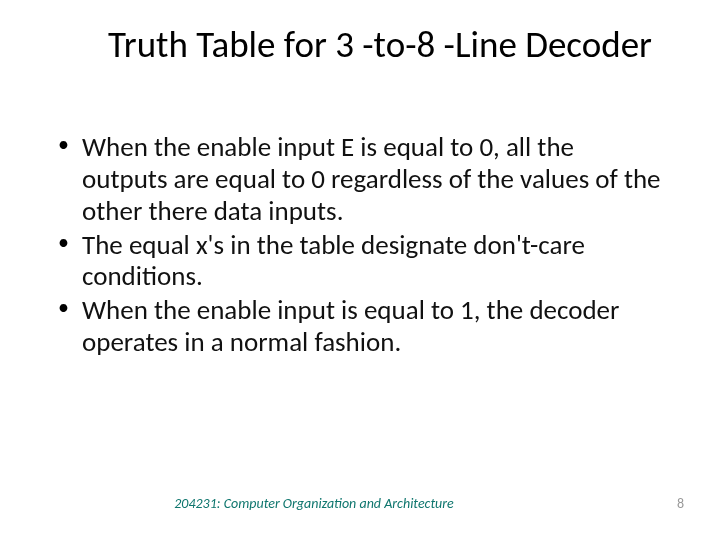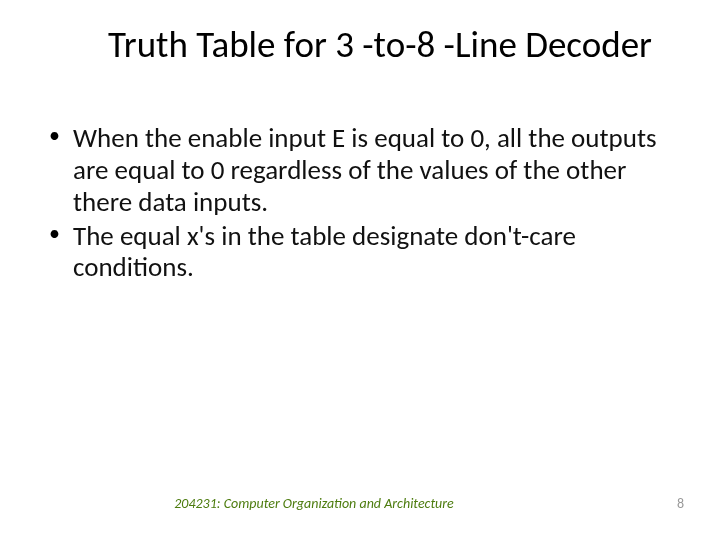--- a/index.html
+++ b/index.html
@@ -34,21 +34,21 @@
     position: absolute;
     top: 115px;
     left: 40px;
     width: 640px;
     font-size: 27px;
     line-height: 1.18;
     color: #111;
   }
   .body ul {
     list-style: none;
-    margin: 7px;
+    margin: 16px;
     padding: 0;
   }
   .body li {
     position: relative;
     padding-left: 26px;
     margin: 0 0 2px 0;
   }
   .body li::before {
     content: "•";
     position: absolute;
@@ -59,21 +59,21 @@
     color: #000;
   }
   .footer {
     position: absolute;
     bottom: 28px;
     left: 0;
     width: 628px;
     text-align: center;
     font-size: 14px;
     font-style: italic;
-    color: #4d7c0f;
+    color: #0f766e;
   }
   .pagenum {
     position: absolute;
     bottom: 28px;
     right: 36px;
     font-size: 14px;
     color: #9a9a9a;
     font-style: normal;
   }
 </style>
@@ -81,20 +81,21 @@
 <body>
 
 <div class="slide">
 
   <div class="title">Truth Table for 3 -to-8 -Line Decoder</div>
 
   <div class="body">
     <ul>
       <li>When the enable input E is equal to 0, all the outputs are equal to 0 regardless of the values of the other there data inputs.</li>
       <li>The equal x's in the table designate don't-care conditions.</li>
+      <li>When the enable input is equal to 1, the decoder operates in a normal fashion.</li>
     </ul>
   </div>
 
   <div class="footer">204231: Computer Organization and Architecture</div>
 
   <div class="pagenum">8</div>
 
 </div>
 
 </body></html>

